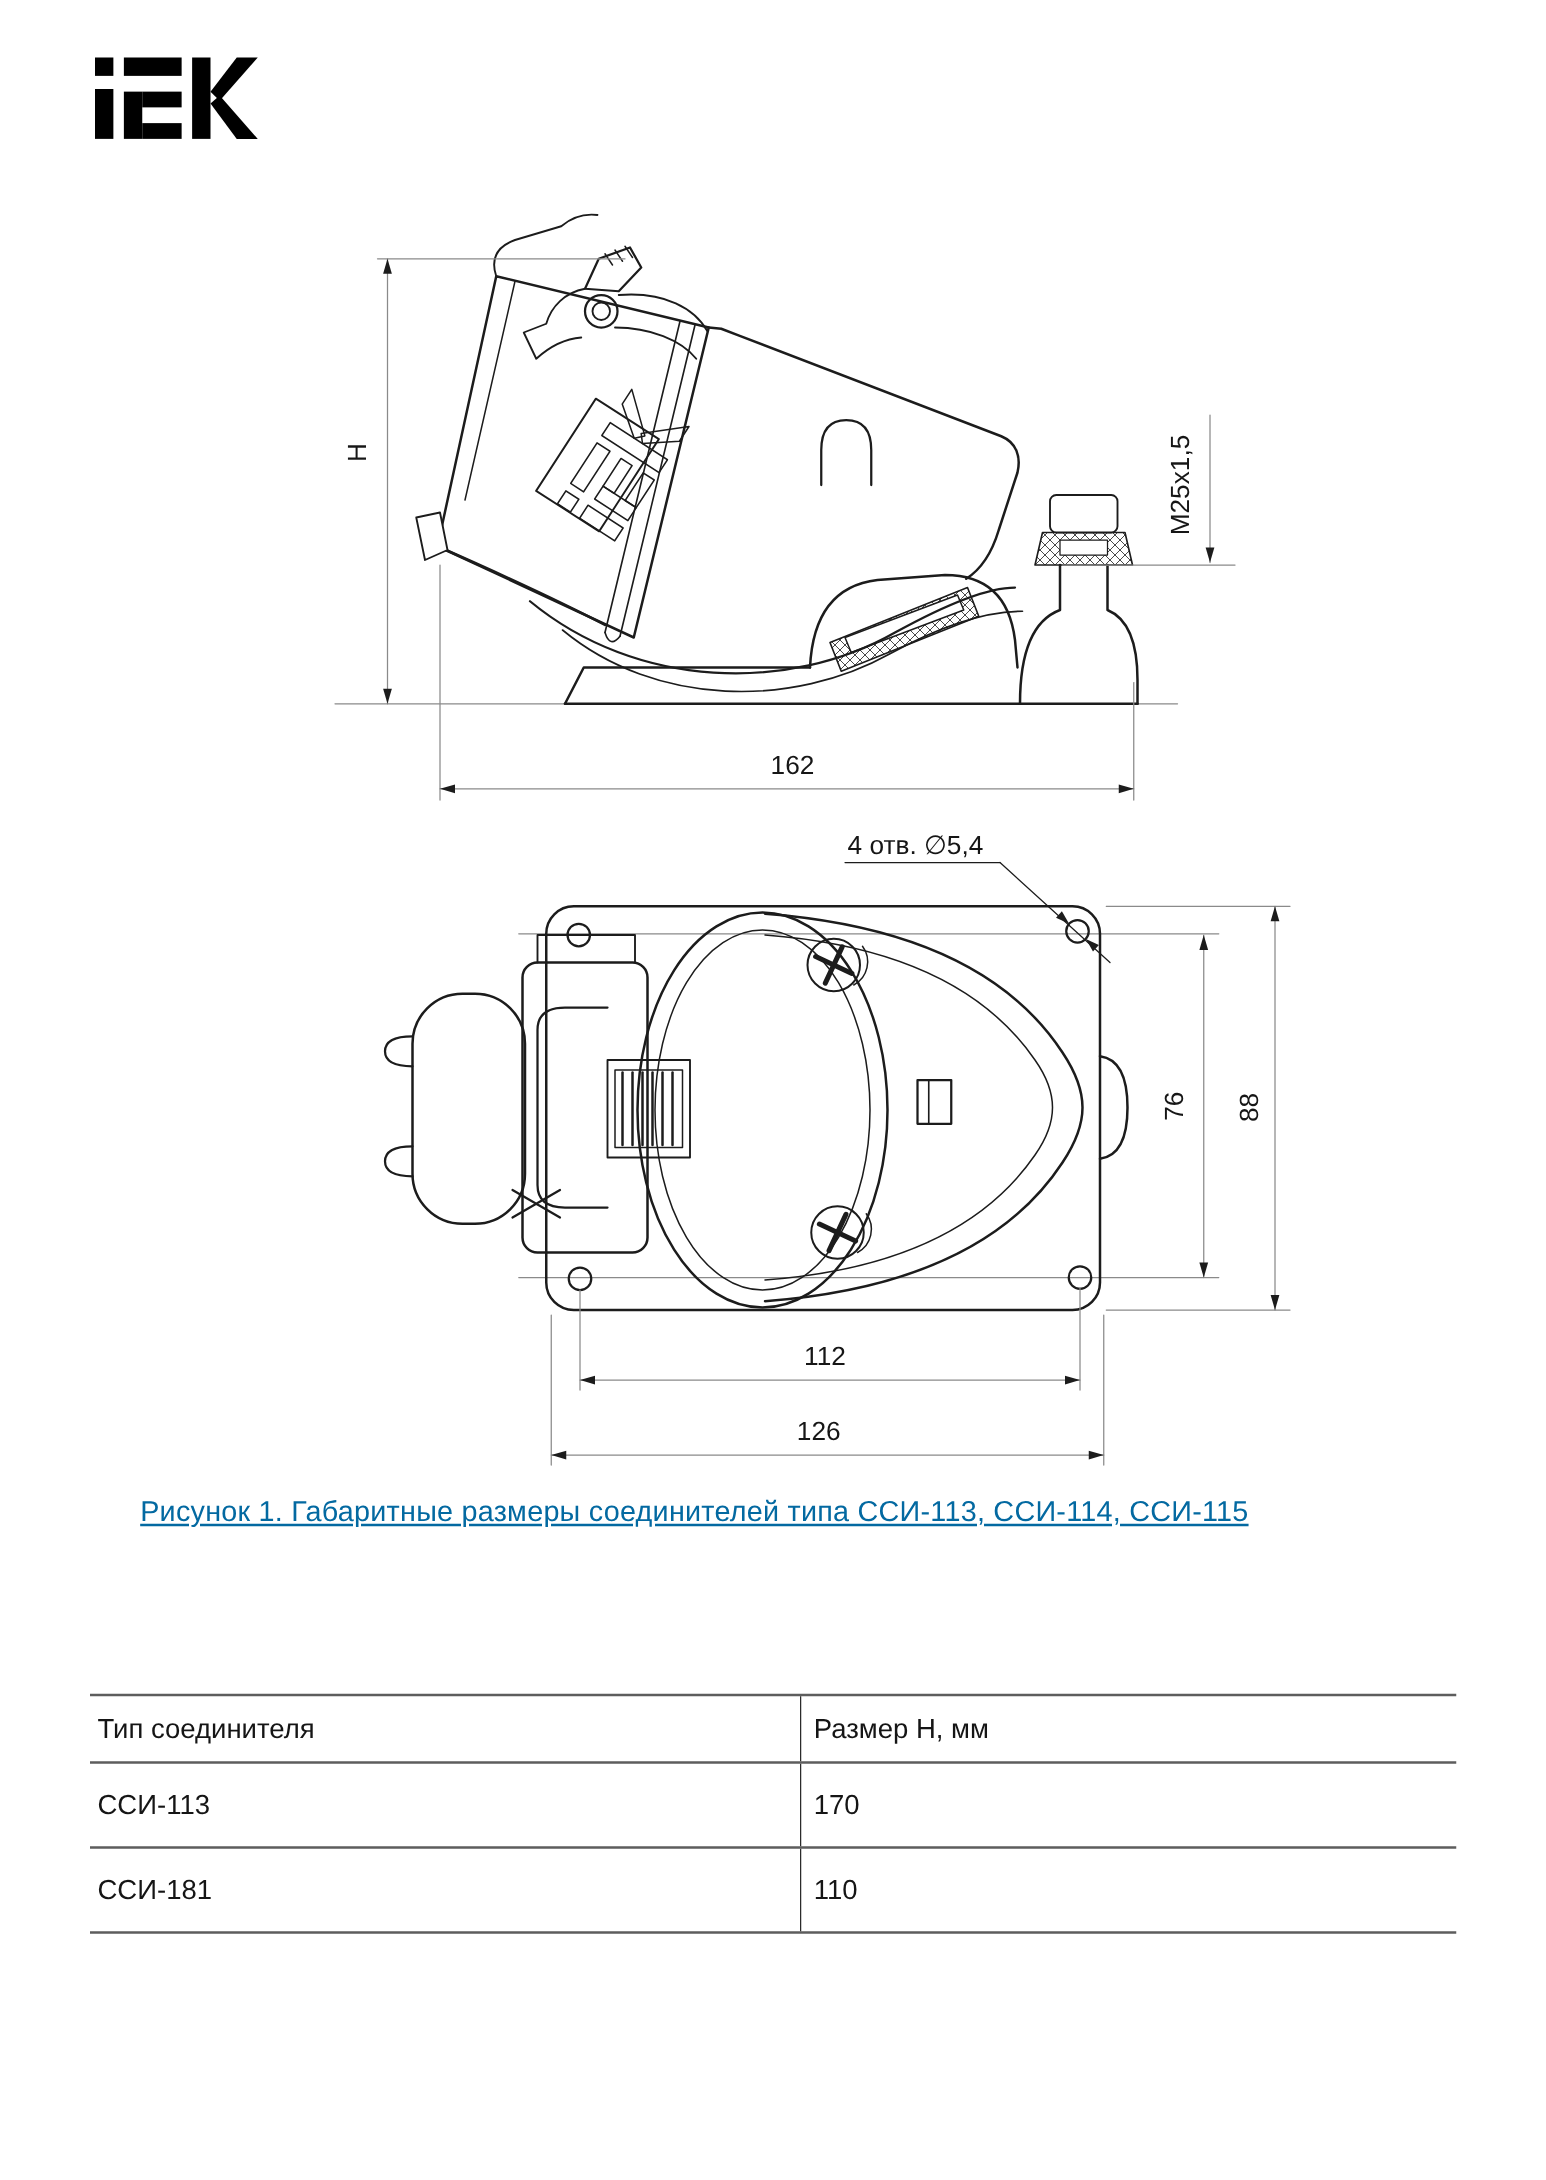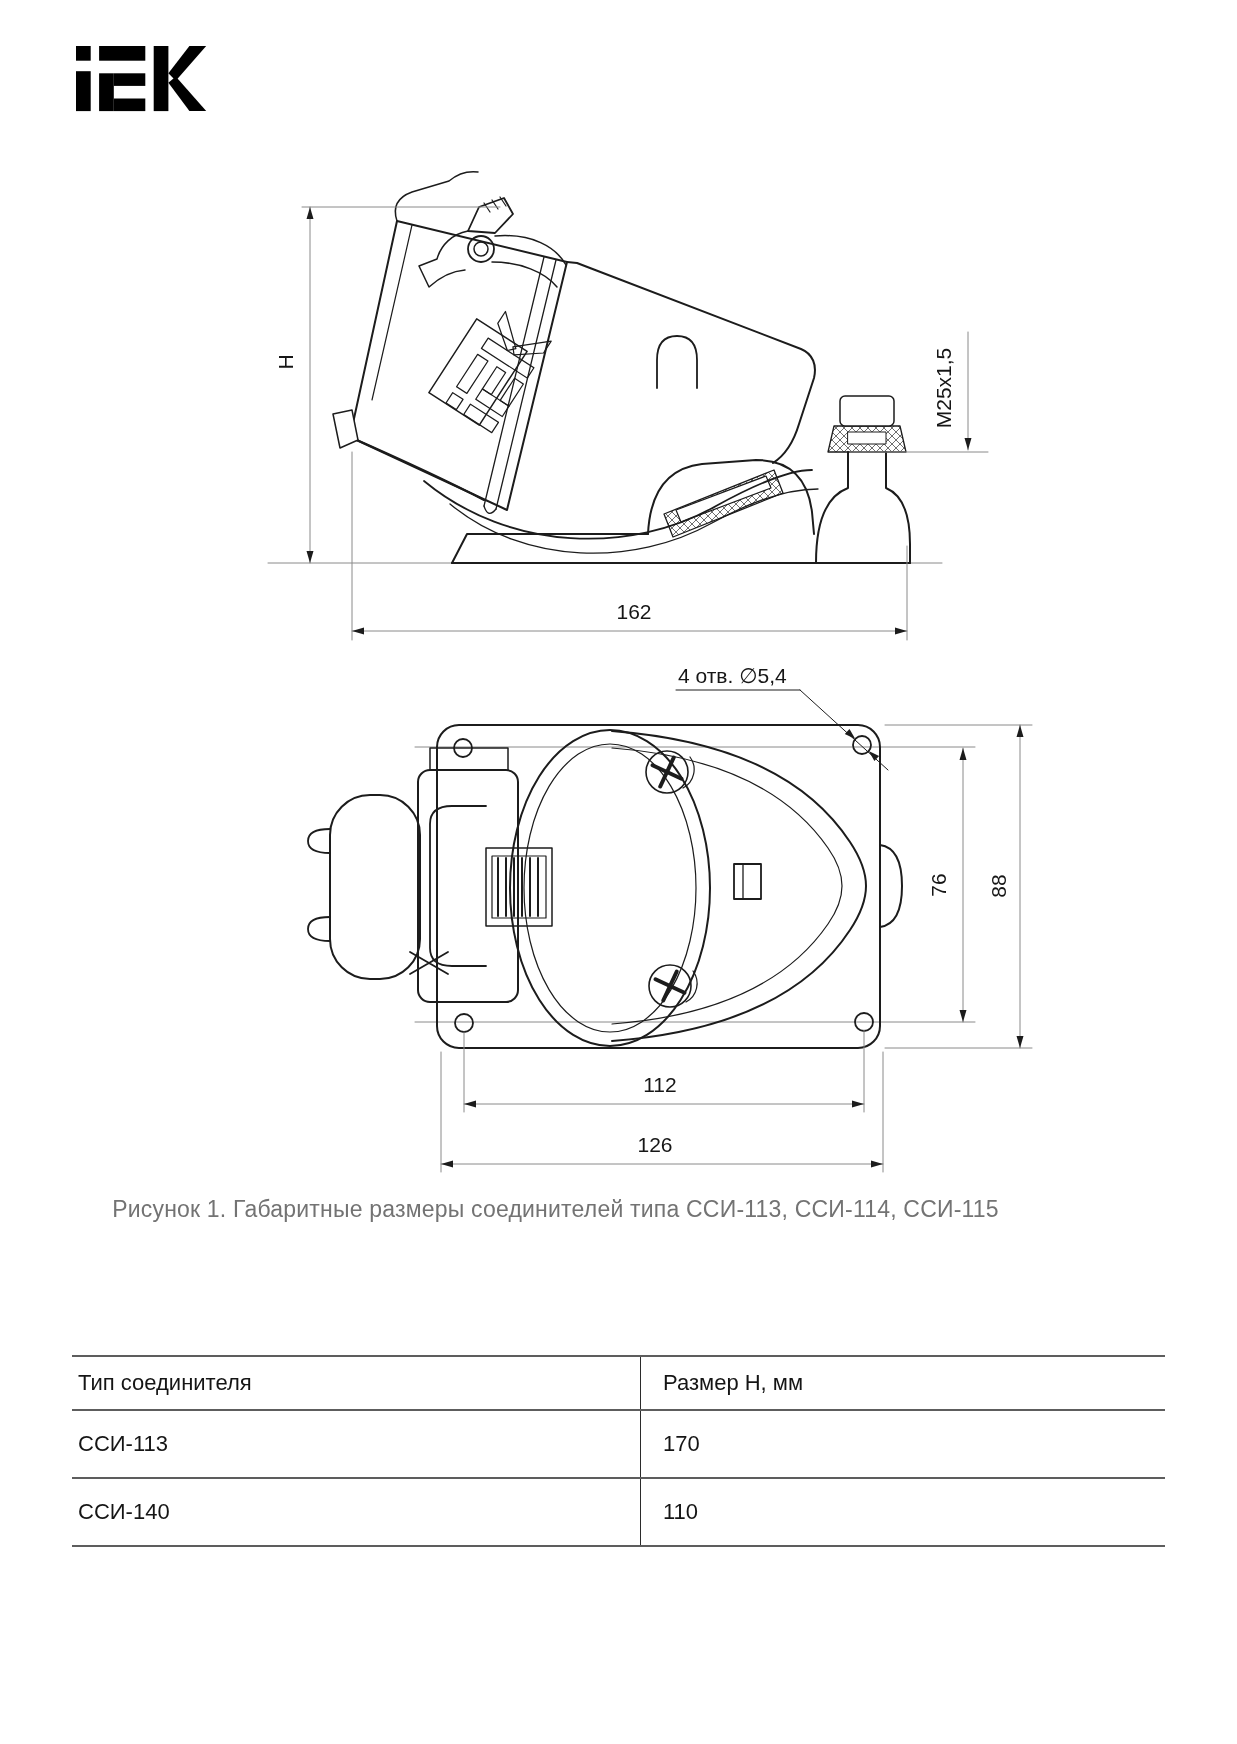--- a/index.html
+++ b/index.html
@@ -3,28 +3,28 @@
 <meta charset="utf-8">
 <style>
   html,body{margin:0;padding:0;background:#e8e8e8;}
   .page{
     position:relative;width:1237px;height:1744px;background:#fff;margin:0 auto;
     font-family:"Liberation Sans",sans-serif;color:#111;overflow:hidden;
   }
   .drawing-svg{position:absolute;left:0;top:0;}
   .caption{
     position:absolute;left:0;top:1196px;width:1111px;text-align:center;
-    font-size:23px;color:#737373;letter-spacing:0.2px;
+    font-size:23px;color:#0369a1;letter-spacing:0.2px;text-decoration:underline;
   }
   .spec-table{
     position:absolute;left:72px;top:1355px;width:1093px;
     font-size:22px;color:#151515;
     border-top:2px solid #5d5d5d;
   }
-  .t-row{display:flex;border-bottom:2px solid #5d5d5d;align-items:center;gap:12px;}
+  .t-row{display:flex;border-bottom:2px solid #5d5d5d;align-items:center;}
   .t-row.header{height:52px;}
   .t-row.body{height:66px;align-items:flex-end;}
   .t-cell-1{width:569px;box-sizing:border-box;padding-left:6px;height:100%;
     display:flex;align-items:center;border-right:1.5px solid #2b2b2b;}
   .t-cell-2{flex:1;box-sizing:border-box;padding-left:10px;height:100%;
     display:flex;align-items:center;}
   svg text{font-family:"Liberation Sans",sans-serif;font-size:21px;fill:#161616;}
 </style>
 </head>
 <body>
@@ -205,18 +205,18 @@
   <div class="spec-table">
     <div class="t-row header">
       <div class="t-cell-1">Тип соединителя</div>
       <div class="t-cell-2">Размер Н, мм</div>
     </div>
     <div class="t-row body">
       <div class="t-cell-1">ССИ-113</div>
       <div class="t-cell-2">170</div>
     </div>
     <div class="t-row body">
-      <div class="t-cell-1">ССИ-140</div>
+      <div class="t-cell-1">ССИ-181</div>
       <div class="t-cell-2">110</div>
     </div>
   </div>
 
 </div>
 
 </body></html>

